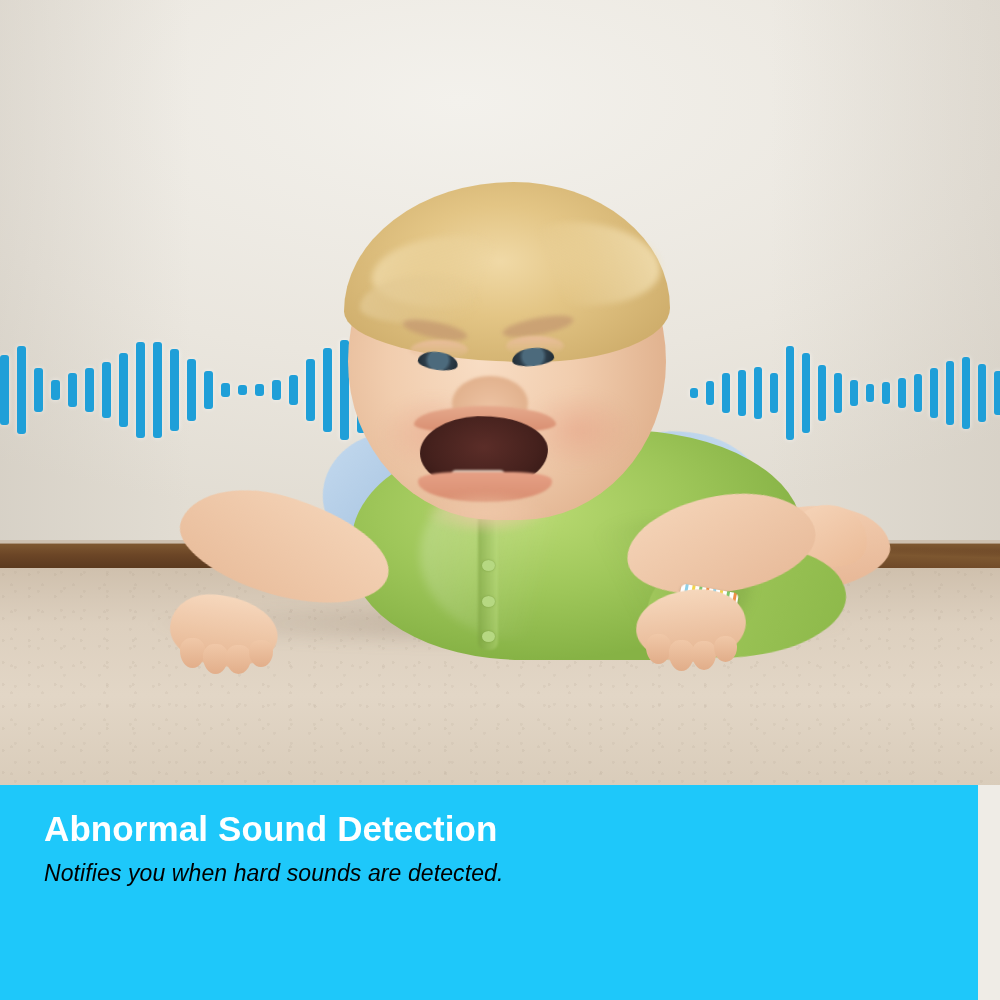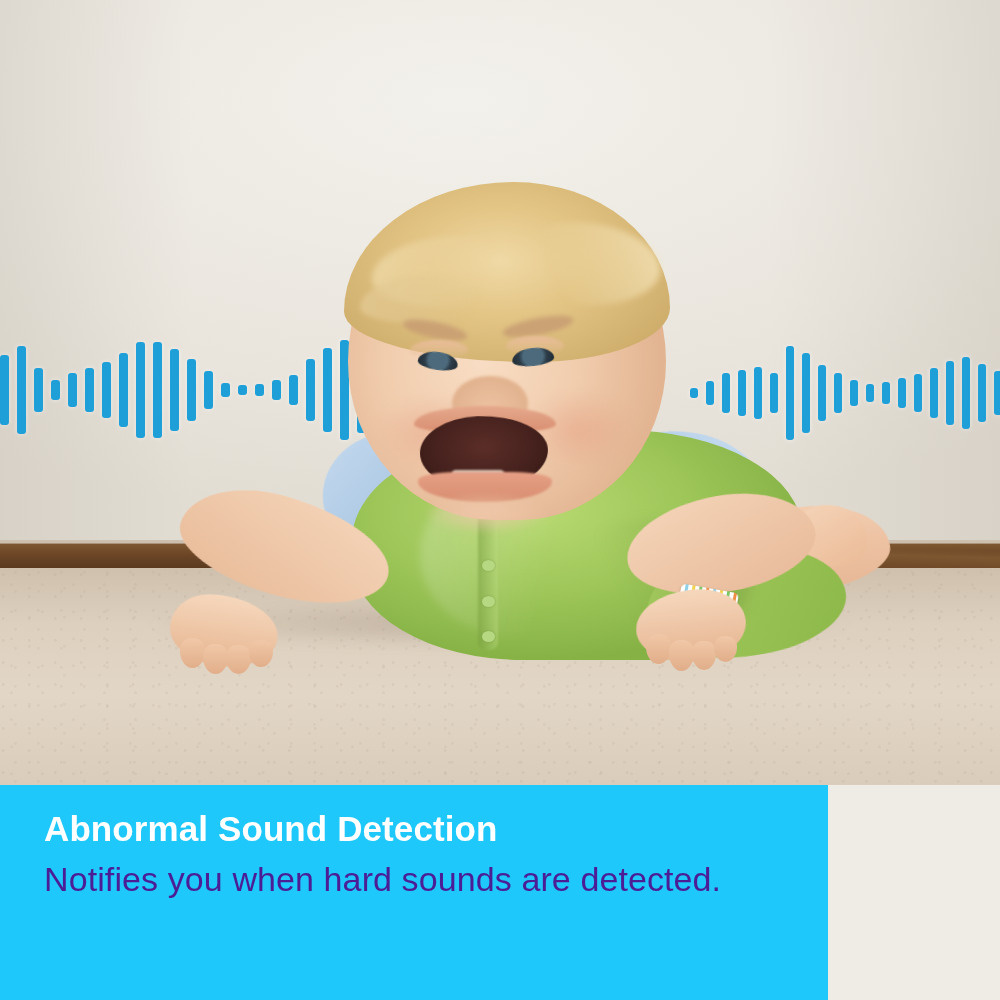--- a/index.html
+++ b/index.html
@@ -376,40 +376,41 @@
     display: block;
     border-radius: 3px;
     background: #1f9fd8;
     box-shadow: 0 0 5px rgba(255,255,255,.55);
   }
 
   
   .banner {
     position: absolute;
     left: 0; top: 785px;
-    width: 828px; height: 215px;
+    width: 978px; height: 215px;
     background: #1ec8fa;
   }
   .banner-title {
     position: absolute;
     left: 44px; top: 24px;
     color: #ffffff;
     font-size: 35px;
     font-weight: 600;
     letter-spacing: .1px;
     white-space: nowrap;
   }
   .banner-subtitle {
     position: absolute;
     left: 44px; top: 75px;
-    color: #4c1d95;
-    font-size: 34px;
+    color: #000000;
+    font-size: 23px;
     font-weight: 400;
     letter-spacing: .1px;
     white-space: nowrap;
+    font-style: italic;
   }
   .brand-logo {
     position: absolute;
     right: 38px; top: 58px;
     color: #ffffff;
     font-size: 68px;
     font-weight: 300;
     letter-spacing: 1px;
     line-height: 1;
   }

